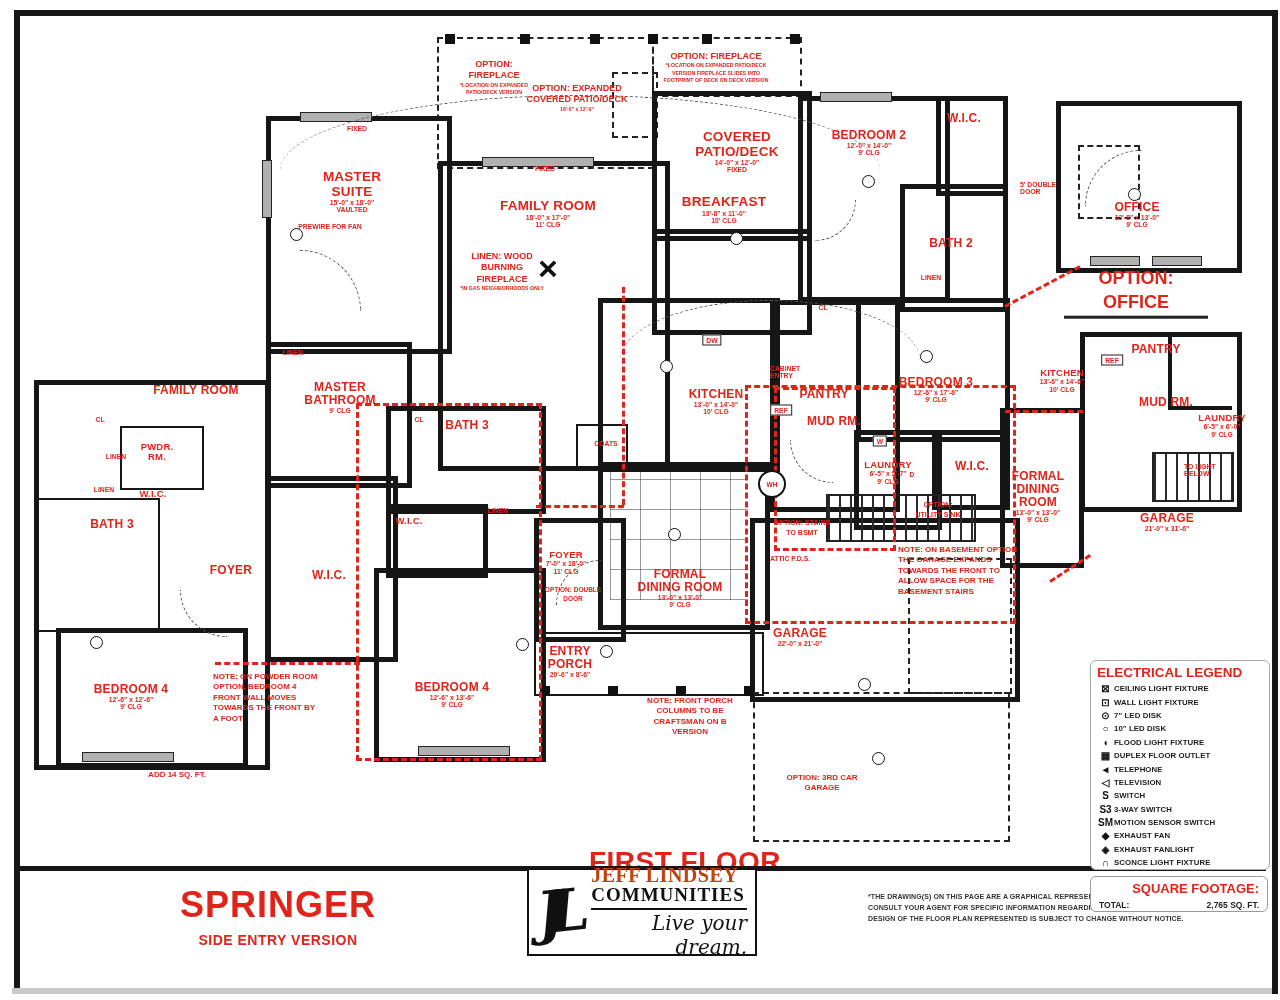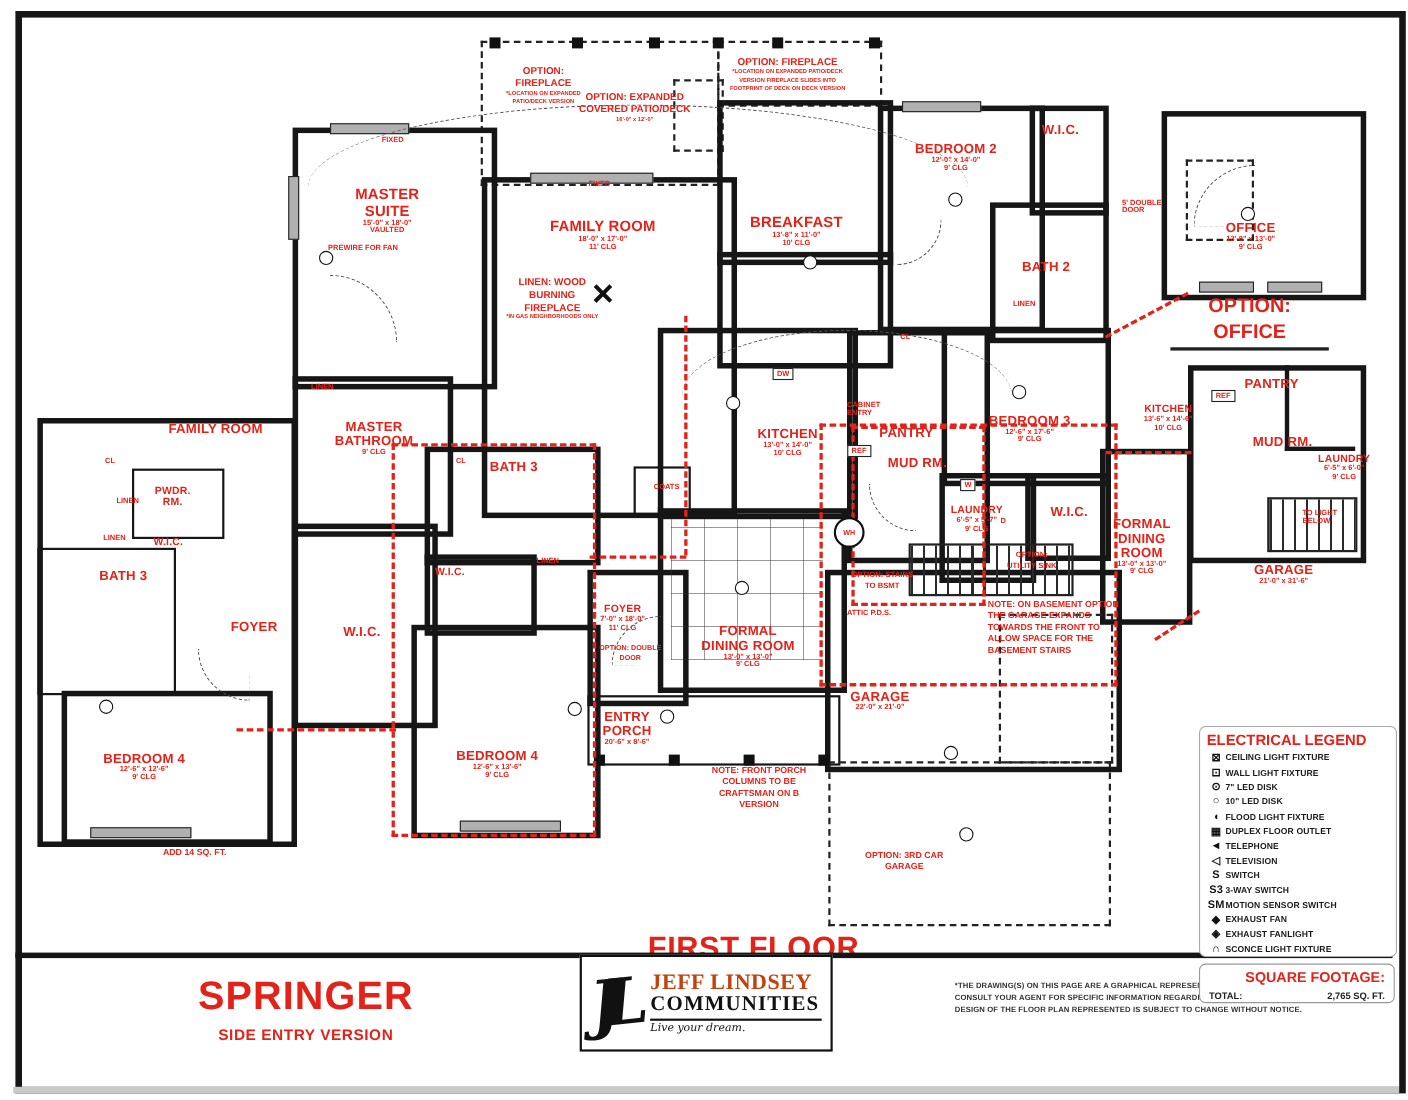--- a/index.html
+++ b/index.html
@@ -69,21 +69,21 @@
   .planver{position:absolute;left:278px;top:932px;transform:translateX(-50%);color:var(--red);
            font-size:14px;font-weight:bold;letter-spacing:.5px;}
   .logo{position:absolute;left:527px;top:868px;width:230px;height:88px;background:#fff;border:2.5px solid #111;
         display:flex;align-items:center;padding:4px 8px;box-sizing:border-box;z-index:6;}
   .mono{font-family:"DejaVu Serif", serif;font-style:italic;font-weight:bold;font-size:58px;color:#111;
         letter-spacing:-16px;transform:rotate(-6deg);margin-right:18px;line-height:.9;}
   .logo-txt{flex:1;text-align:left;}
   .logo-l1{font-family:"Liberation Serif", serif;font-weight:bold;font-size:20px;color:#c2410c;letter-spacing:.5px;line-height:1;}
   .logo-l2{font-family:"Liberation Serif", serif;font-weight:bold;font-size:19px;color:#111;letter-spacing:1px;line-height:1.1;}
   .logo-rule{height:2px;background:#111;margin:2px 0 1px;}
-  .logo-tag{font-family:"DejaVu Serif", serif;font-style:italic;font-size:10px;color:#111;line-height:1.2;}
+  .logo-tag{font-family:"DejaVu Serif", serif;font-style:italic;font-size:20px;color:#111;text-align:right;line-height:1.2;}
   .disclaimer{position:absolute;left:868px;top:892px;width:320px;color:#333;font-size:7px;font-weight:bold;
               line-height:1.55;letter-spacing:.1px;}
   .sqft{position:absolute;left:1090px;top:876px;width:178px;height:36px;border:1.5px solid #999;border-radius:6px;
         box-sizing:border-box;padding:4px 8px;background:#fff;}
   .sqft-h{color:var(--red);font-size:13px;font-weight:bold;text-align:right;}
   .sqft-row{display:flex;justify-content:space-between;margin-top:4px;font-size:8.5px;color:#222;font-weight:bold;}
 
   
   .legend{position:absolute;left:1090px;top:660px;width:180px;height:210px;border:1.5px solid #aaa;border-radius:6px;
           box-sizing:border-box;padding:4px 6px;background:#fff;}
@@ -206,20 +206,25 @@
   <div class="rlabel wrap big" style="left:352px;top:192px;width:100px;">
     <div class="rname">MASTER SUITE</div>
       <div class="rdims">15'-0" x 18'-0"</div>
       <div class="rdims">VAULTED</div>
   </div>
   <div class="rlabel big" style="left:548px;top:214px;">
     <div class="rname">FAMILY ROOM</div>
       <div class="rdims">18'-0" x 17'-0"</div>
       <div class="rdims">11' CLG</div>
   </div>
+  <div class="rlabel wrap big" style="left:737px;top:152px;width:120px;">
+    <div class="rname">COVERED PATIO/DECK</div>
+      <div class="rdims">14'-0" x 12'-0"</div>
+      <div class="rdims">FIXED</div>
+  </div>
   <div class="rlabel big" style="left:724px;top:210px;">
     <div class="rname">BREAKFAST</div>
       <div class="rdims">13'-8" x 11'-0"</div>
       <div class="rdims">10' CLG</div>
   </div>
   <div class="rlabel" style="left:869px;top:143px;">
     <div class="rname">BEDROOM 2</div>
       <div class="rdims">12'-0" x 14'-0"</div>
       <div class="rdims">9' CLG</div>
   </div>
@@ -370,20 +375,21 @@
   <div class="opt" style="left:938px;top:510px;width:56px;">
     <div class="s" style="font-size:7px;">OPTION: UTILITY SINK</div>
   </div>
   <div class="opt" style="left:822px;top:783px;width:90px;">
     <div class="t" style="font-size:8px;">OPTION: 3RD CAR GARAGE</div>
   </div>
   <div class="opt hdg" style="left:177px;top:775px;">
       <div class="s">ADD 14 SQ. FT.</div>
   </div>
 
+  <div class="note" style="left:213px;top:672px;width:108px;">NOTE: ON POWDER ROOM OPTION, BEDROOM 4 FRONT WALL MOVES TOWARDS THE FRONT BY A FOOT</div>
   <div class="note" style="left:898px;top:545px;width:120px;">NOTE: ON BASEMENT OPTION THE GARAGE EXPANDS TOWARDS THE FRONT TO ALLOW SPACE FOR THE BASEMENT STAIRS</div>
   <div class="note" style="left:645px;top:696px;width:90px;text-align:center;">NOTE: FRONT PORCH COLUMNS TO BE CRAFTSMAN ON B VERSION</div>
   <div class="tag" style="left:330px;top:226px;">PREWIRE FOR FAN</div>
   <div class="tag" style="left:1040px;top:188px;width:40px;white-space:normal;">5' DOUBLE DOOR</div>
   <div class="tag" style="left:1204px;top:470px;width:40px;white-space:normal;">TO LIGHT BELOW</div>
   <div class="tag" style="left:792px;top:372px;width:44px;white-space:normal;">CABINET ENTRY</div>
   <div class="tag" style="left:790px;top:558px;">ATTIC P.D.S.</div>
 
   <div class="tag" style="left:357px;top:128px;">FIXED</div>
   <div class="tag" style="left:545px;top:168px;">FIXED</div>

